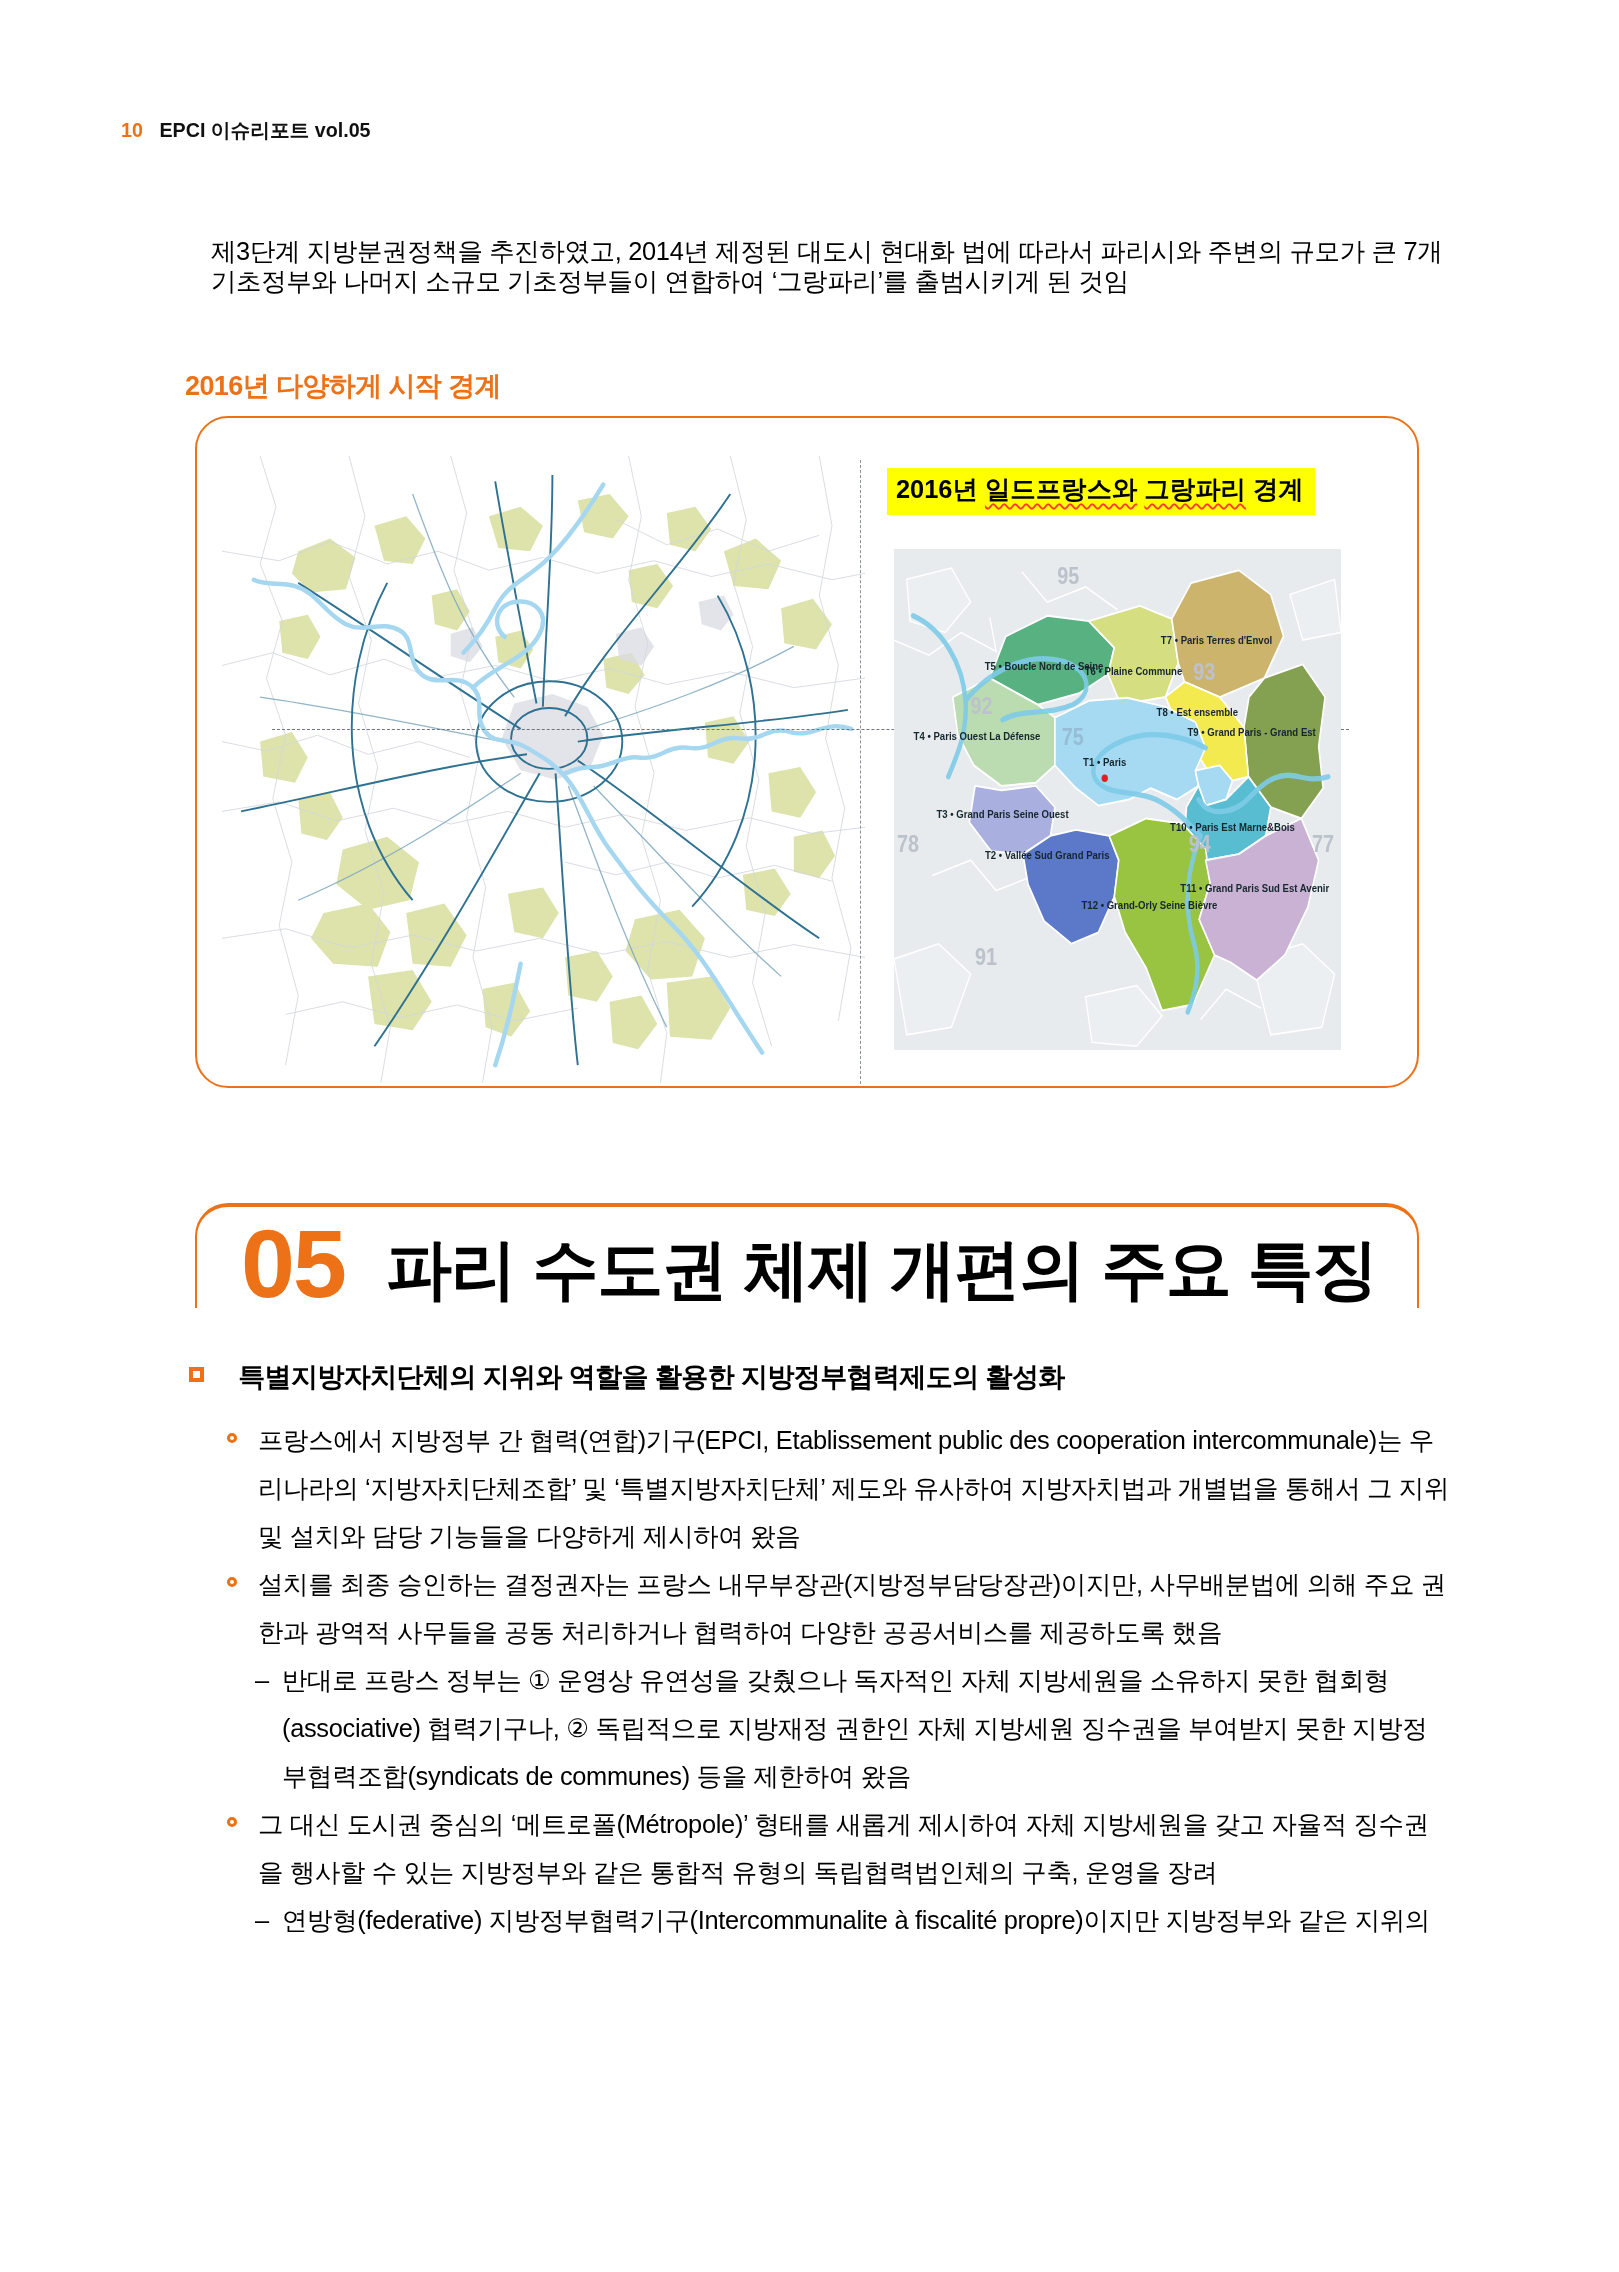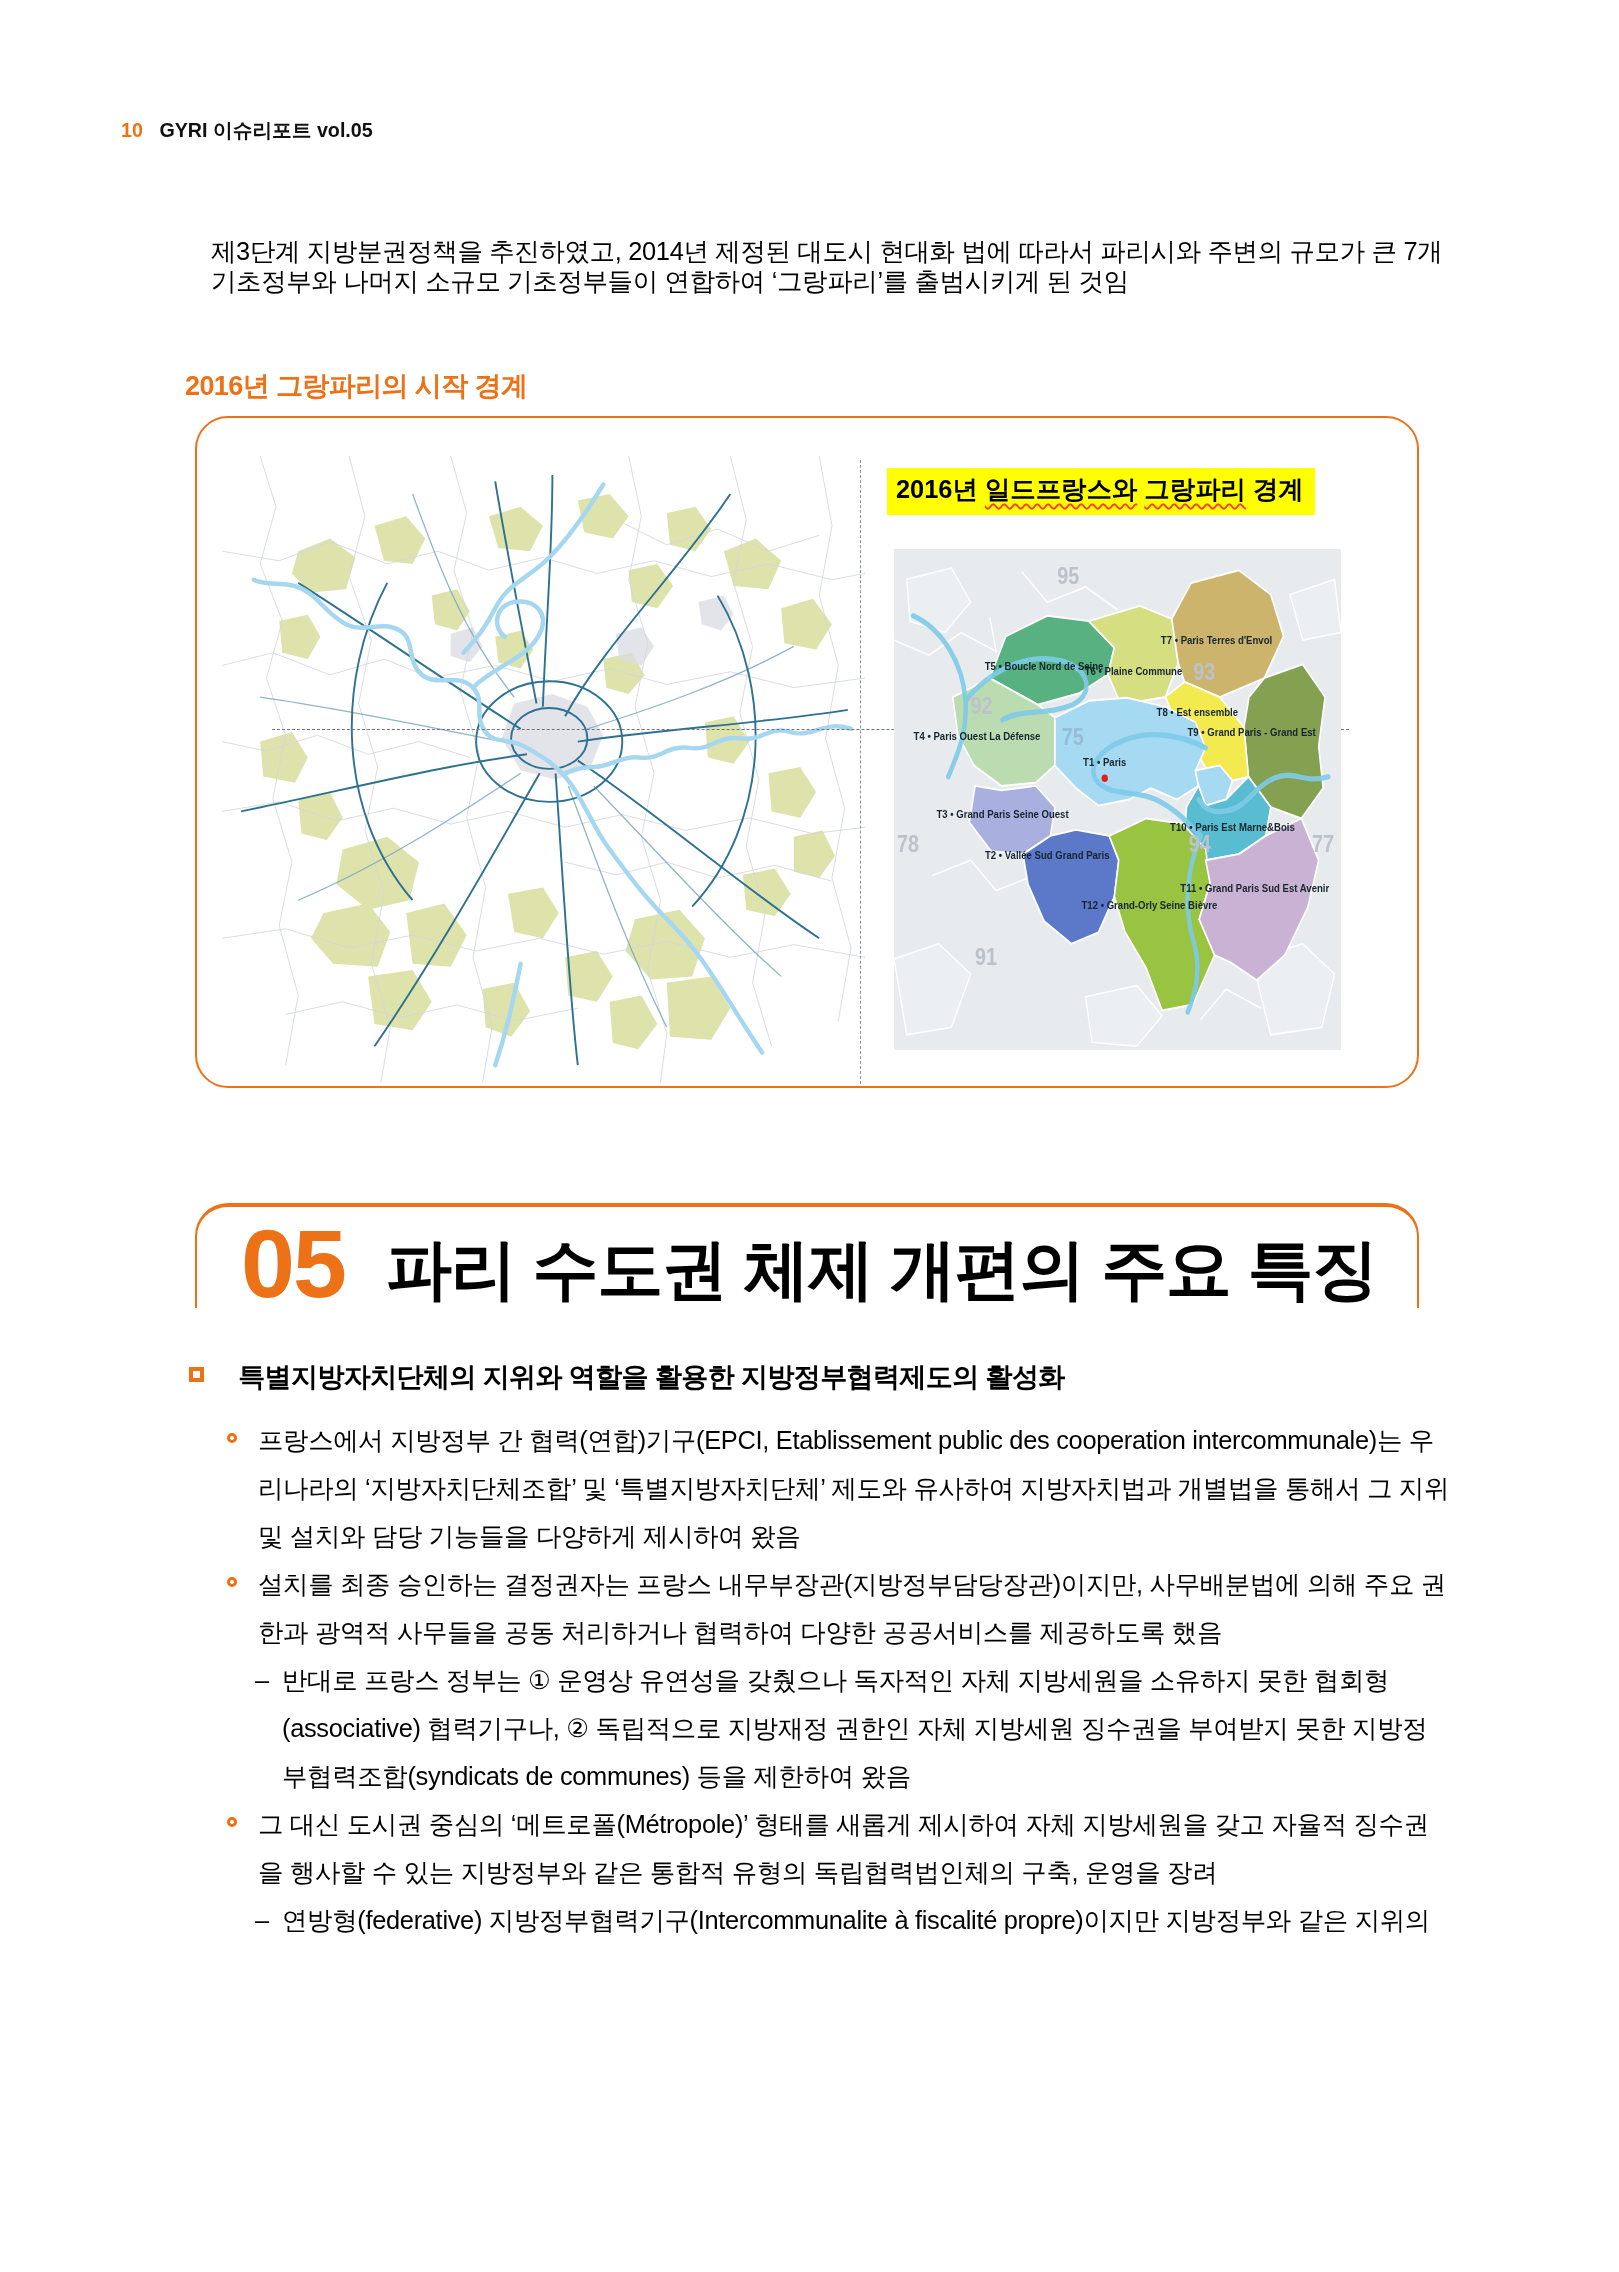--- a/index.html
+++ b/index.html
@@ -63,26 +63,26 @@
   .dept{font-size:31px;font-weight:bold;fill:#bcc2cb;}
   .dept75{fill:#96bcd6;}
 </style>
 </head>
 <body>
 
 <div class="page">
 
   <div class="pagehead">
     <span class="pagenum">10</span>
-    <span class="pagehead-title">GYRI 이슈리포트 vol.05</span>
+    <span class="pagehead-title">EPCI 이슈리포트 vol.05</span>
   </div>
 
   <p class="intro">제3단계 지방분권정책을 추진하였고, 2014년 제정된 대도시 현대화 법에 따라서 파리시와 주변의 규모가 큰 7개 기초정부와 나머지 소규모 기초정부들이 연합하여 ‘그랑파리’를 출범시키게 된 것임</p>
 
-  <h2 class="fig-heading">2016년 그랑파리의 시작 경계</h2>
+  <h2 class="fig-heading">2016년 다양하게 시작 경계</h2>
 
   <div class="figure-box">
 
     <svg class="leftmap" viewBox="0 0 1012 988" preserveAspectRatio="none">
       <rect x="0" y="0" width="1012" height="988" fill="#ffffff"></rect>
       <g fill="#dde3ab">
         <polygon points="120,150 170,130 210,160 195,210 140,215 110,185"></polygon>
         <polygon points="240,110 290,95 320,130 300,170 255,165"></polygon>
         <polygon points="420,95 470,80 505,110 485,150 435,145"></polygon>
         <polygon points="560,70 610,60 640,95 615,130 570,120"></polygon>

